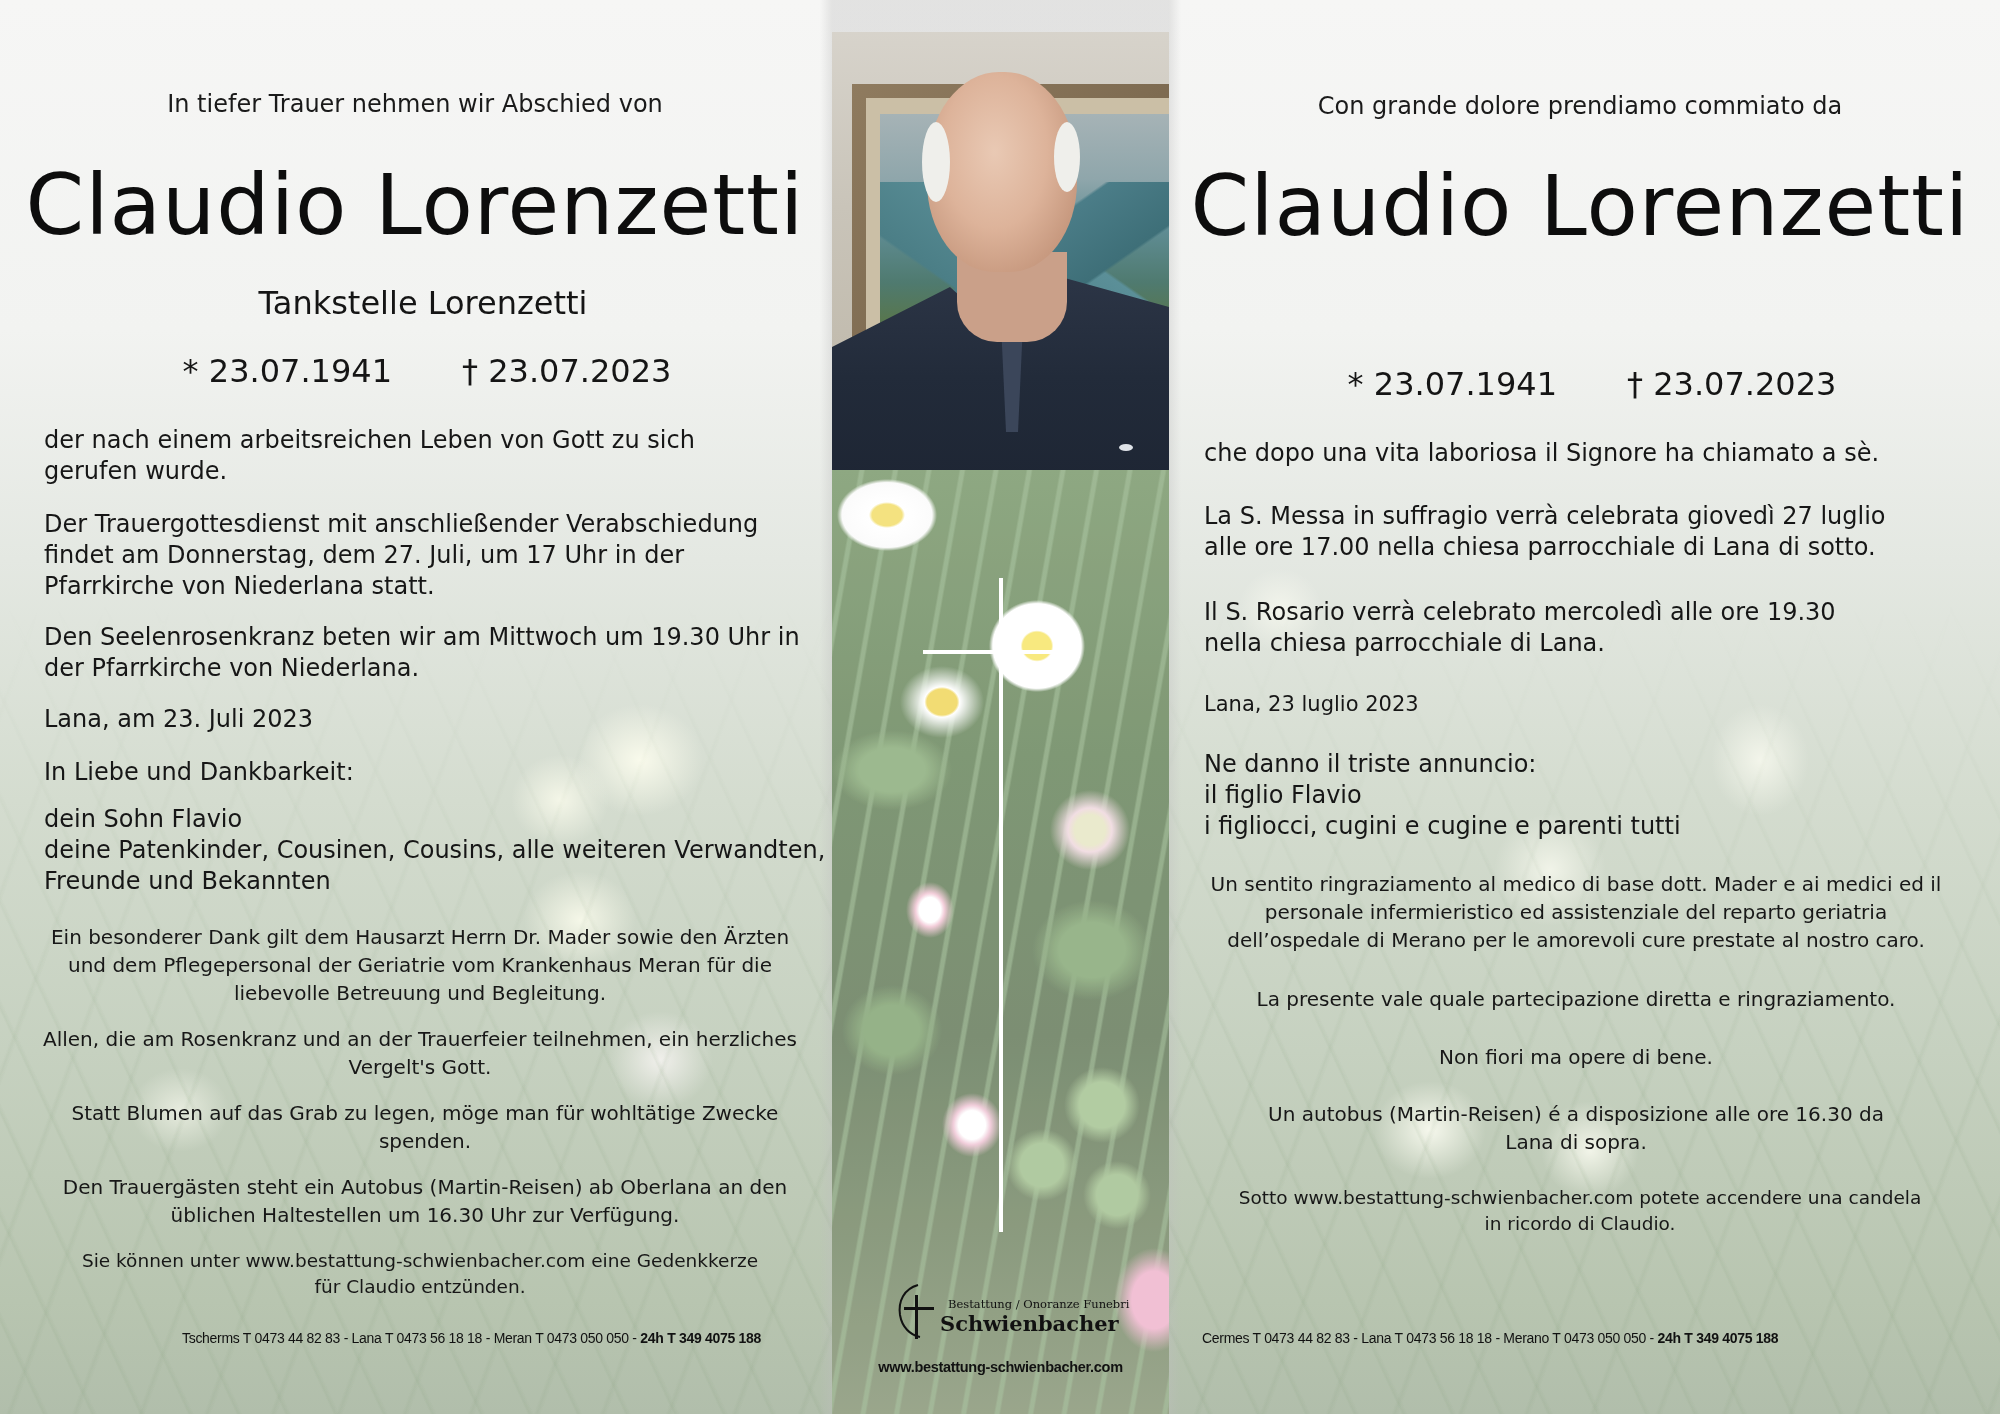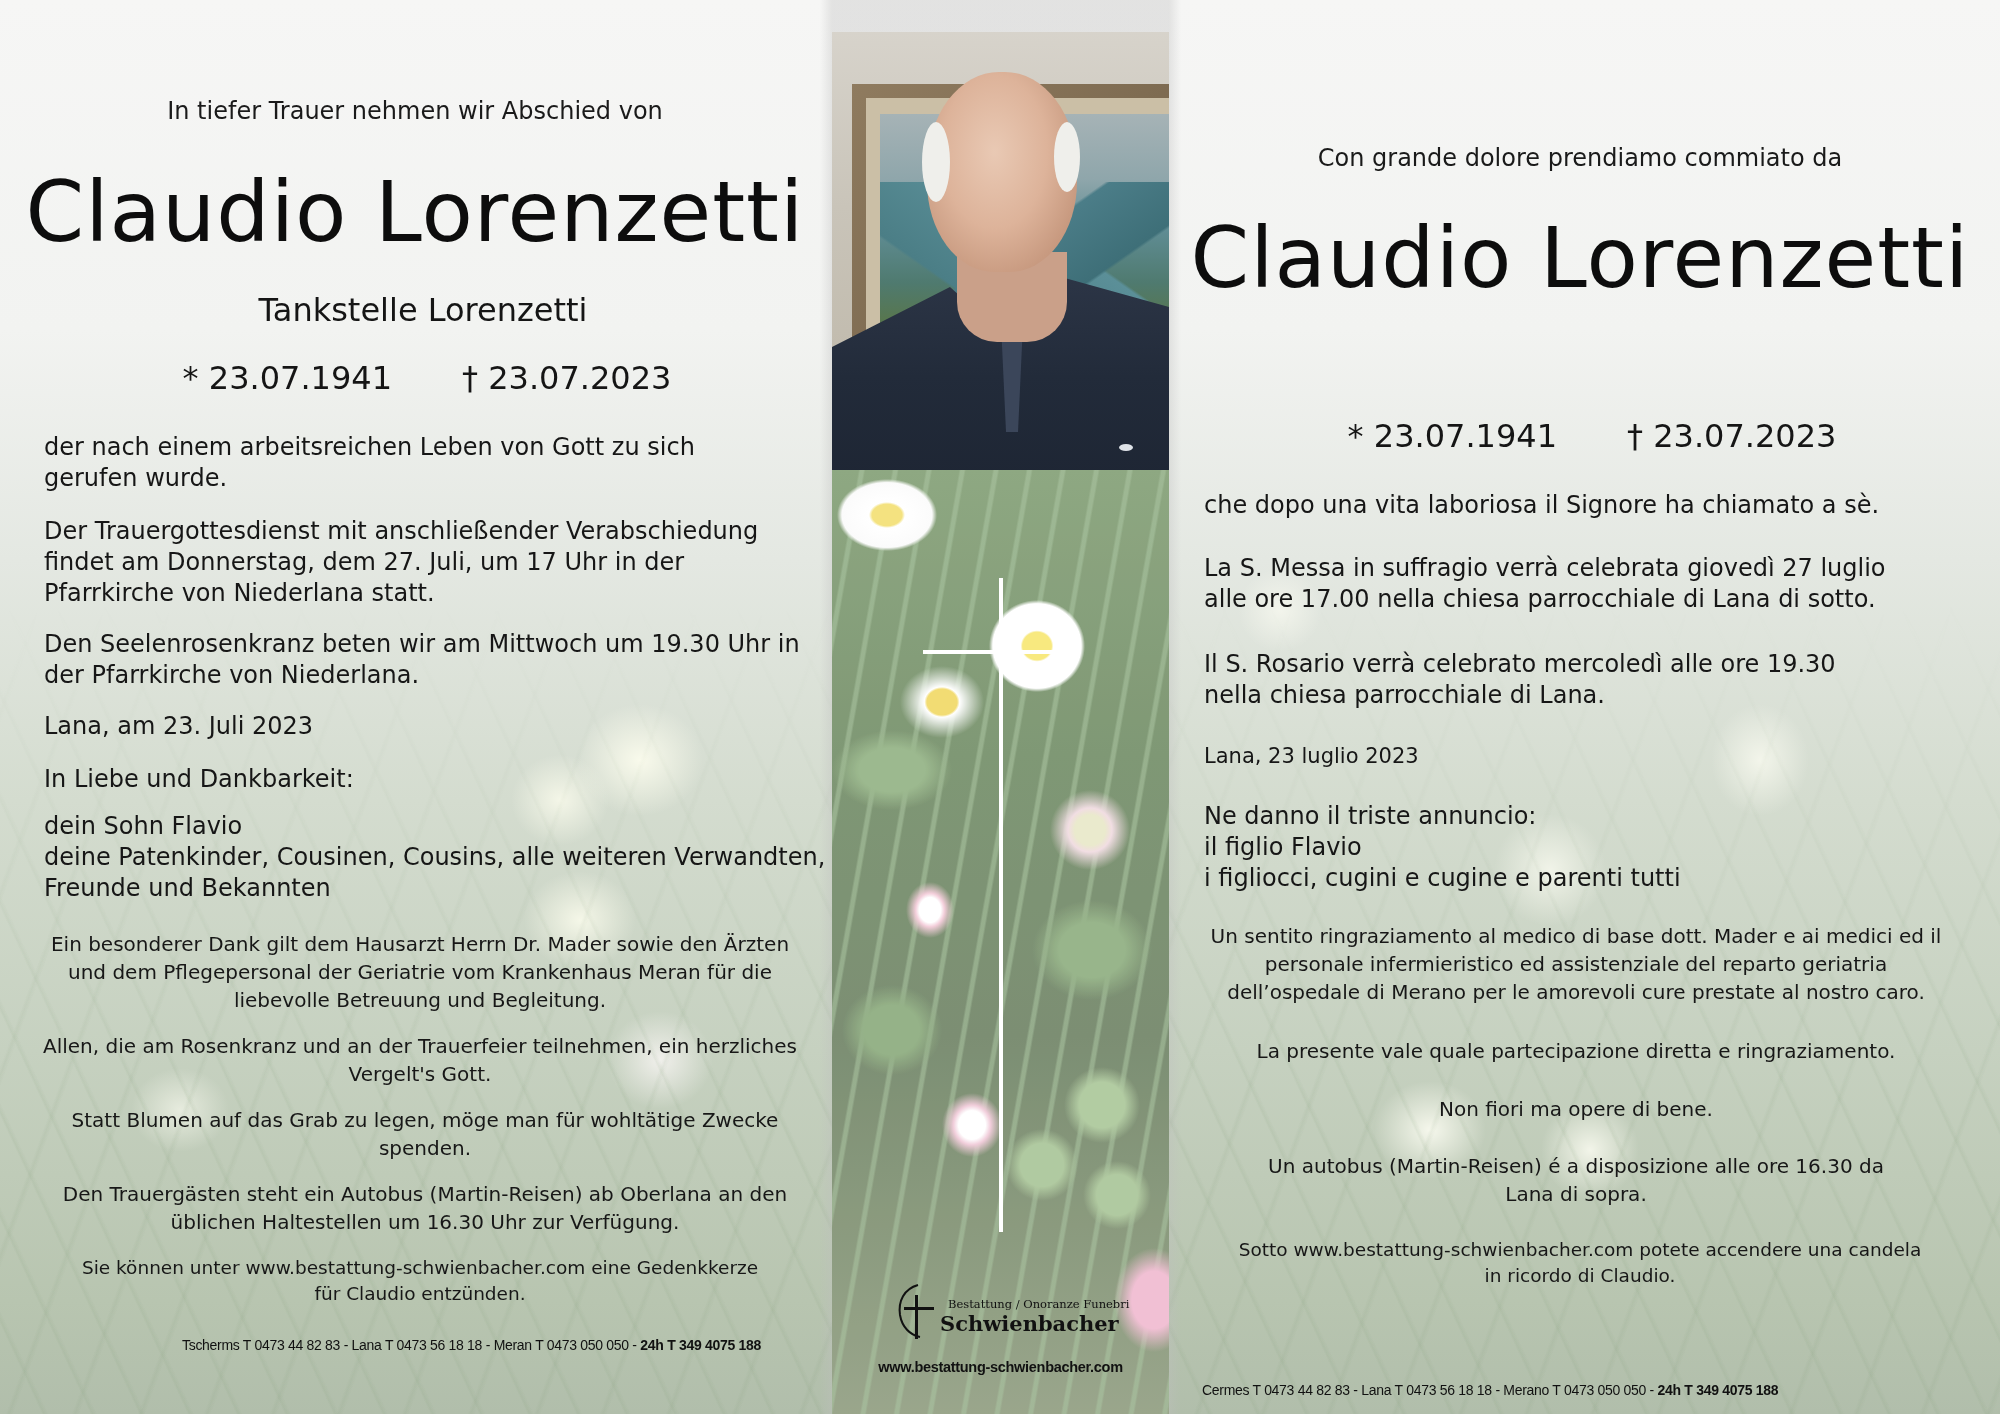--- a/index.html
+++ b/index.html
@@ -29,23 +29,23 @@
     .bg::after {
       content: ""; position: absolute; inset: 0;
       background:
         repeating-linear-gradient(65deg, rgba(120,150,110,0.00) 0px, rgba(120,150,110,0.00) 38px, rgba(120,150,110,0.10) 40px, rgba(120,150,110,0.00) 44px),
         repeating-linear-gradient(110deg, rgba(110,140,100,0.00) 0px, rgba(110,140,100,0.00) 55px, rgba(110,140,100,0.08) 58px, rgba(110,140,100,0.00) 62px);
       -webkit-mask-image: linear-gradient(180deg, transparent 0px, transparent 600px, #000 1100px);
       mask-image: linear-gradient(180deg, transparent 0px, transparent 600px, #000 1100px);
     }
 
     
-    .panel { position: absolute; top: 11px; height: 1044px; }
+    .panel { position: absolute; top: 4px; height: 1044px; }
     .panel.left { left: 0; width: 830px; }
-    .panel.right { left: 1170px; width: 830px; margin-top: 45px; }
+    .panel.right { left: 1170px; width: 830px; }
 
     .abs { position: absolute; white-space: nowrap; }
     .center { text-align: center; }
 
     .intro { font-size: 24px; color: #1a1a1a; }
     .name { font-size: 84px; letter-spacing: 1px; color: #0d0d0d; font-weight: normal; }
     .company { font-size: 32px; color: #151515; }
     .dates { font-size: 32px; color: #151515; display: flex; gap: 70px; justify-content: center; padding-left: 24px; }
 
     .body-text { font-size: 24px; line-height: 31px; color: #161616; white-space: normal; }

